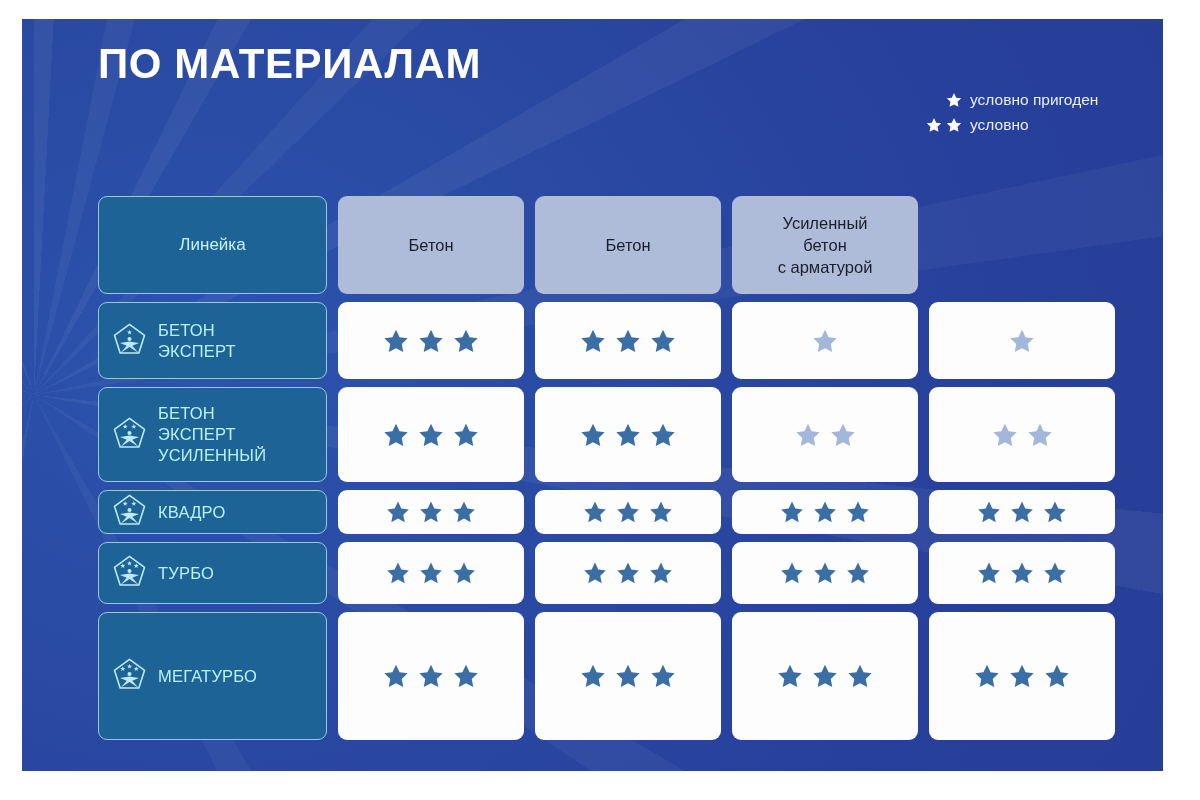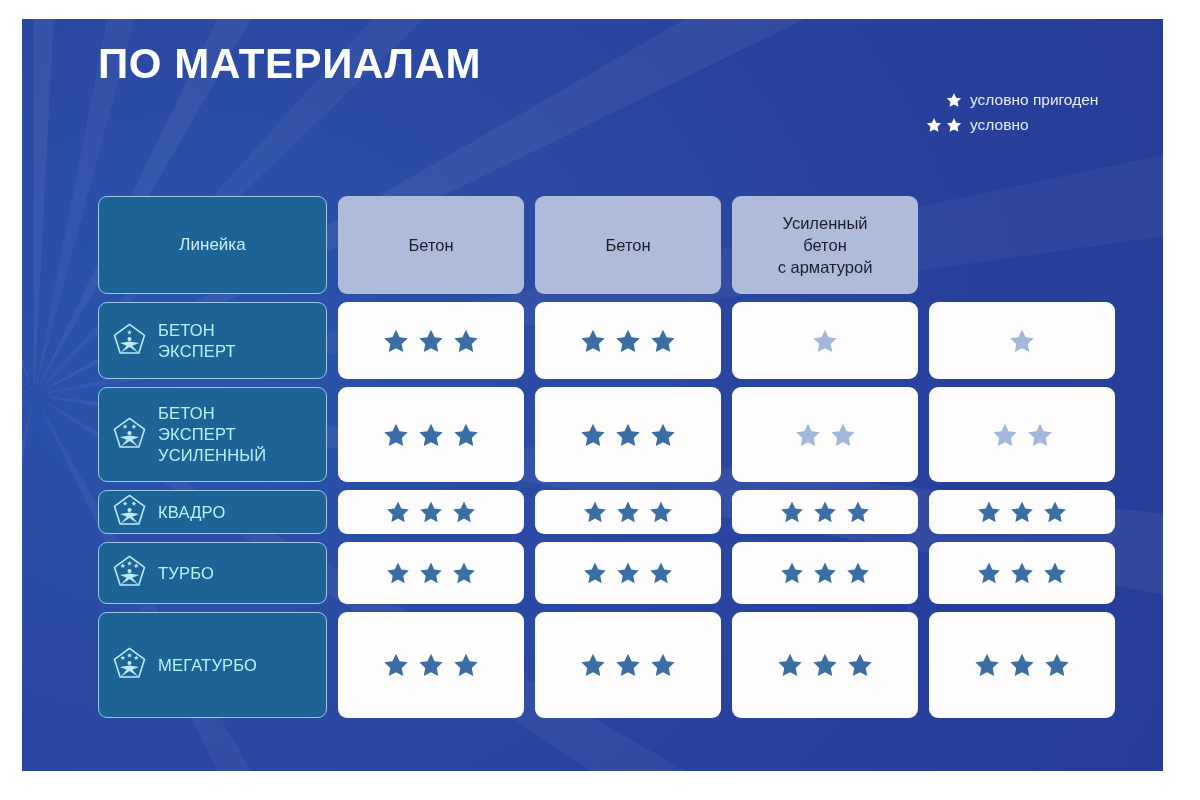--- a/index.html
+++ b/index.html
@@ -205,21 +205,21 @@
     gap: 9px;
     box-sizing: border-box;
   }
   .cstar { display: block; }
 
   
   .h-r1 { height: 77px; }
   .h-r2 { height: 95px; }
   .h-r3 { height: 44px; }
   .h-r4 { height: 62px; }
-  .h-r5 { height: 106px; }
+  .h-r5 { height: 128px; }
 </style>
 </head>
 <body>
 
 <div id="poster-frame">
   <div id="poster">
     <div class="rays"></div>
 
     <div id="header">
 

